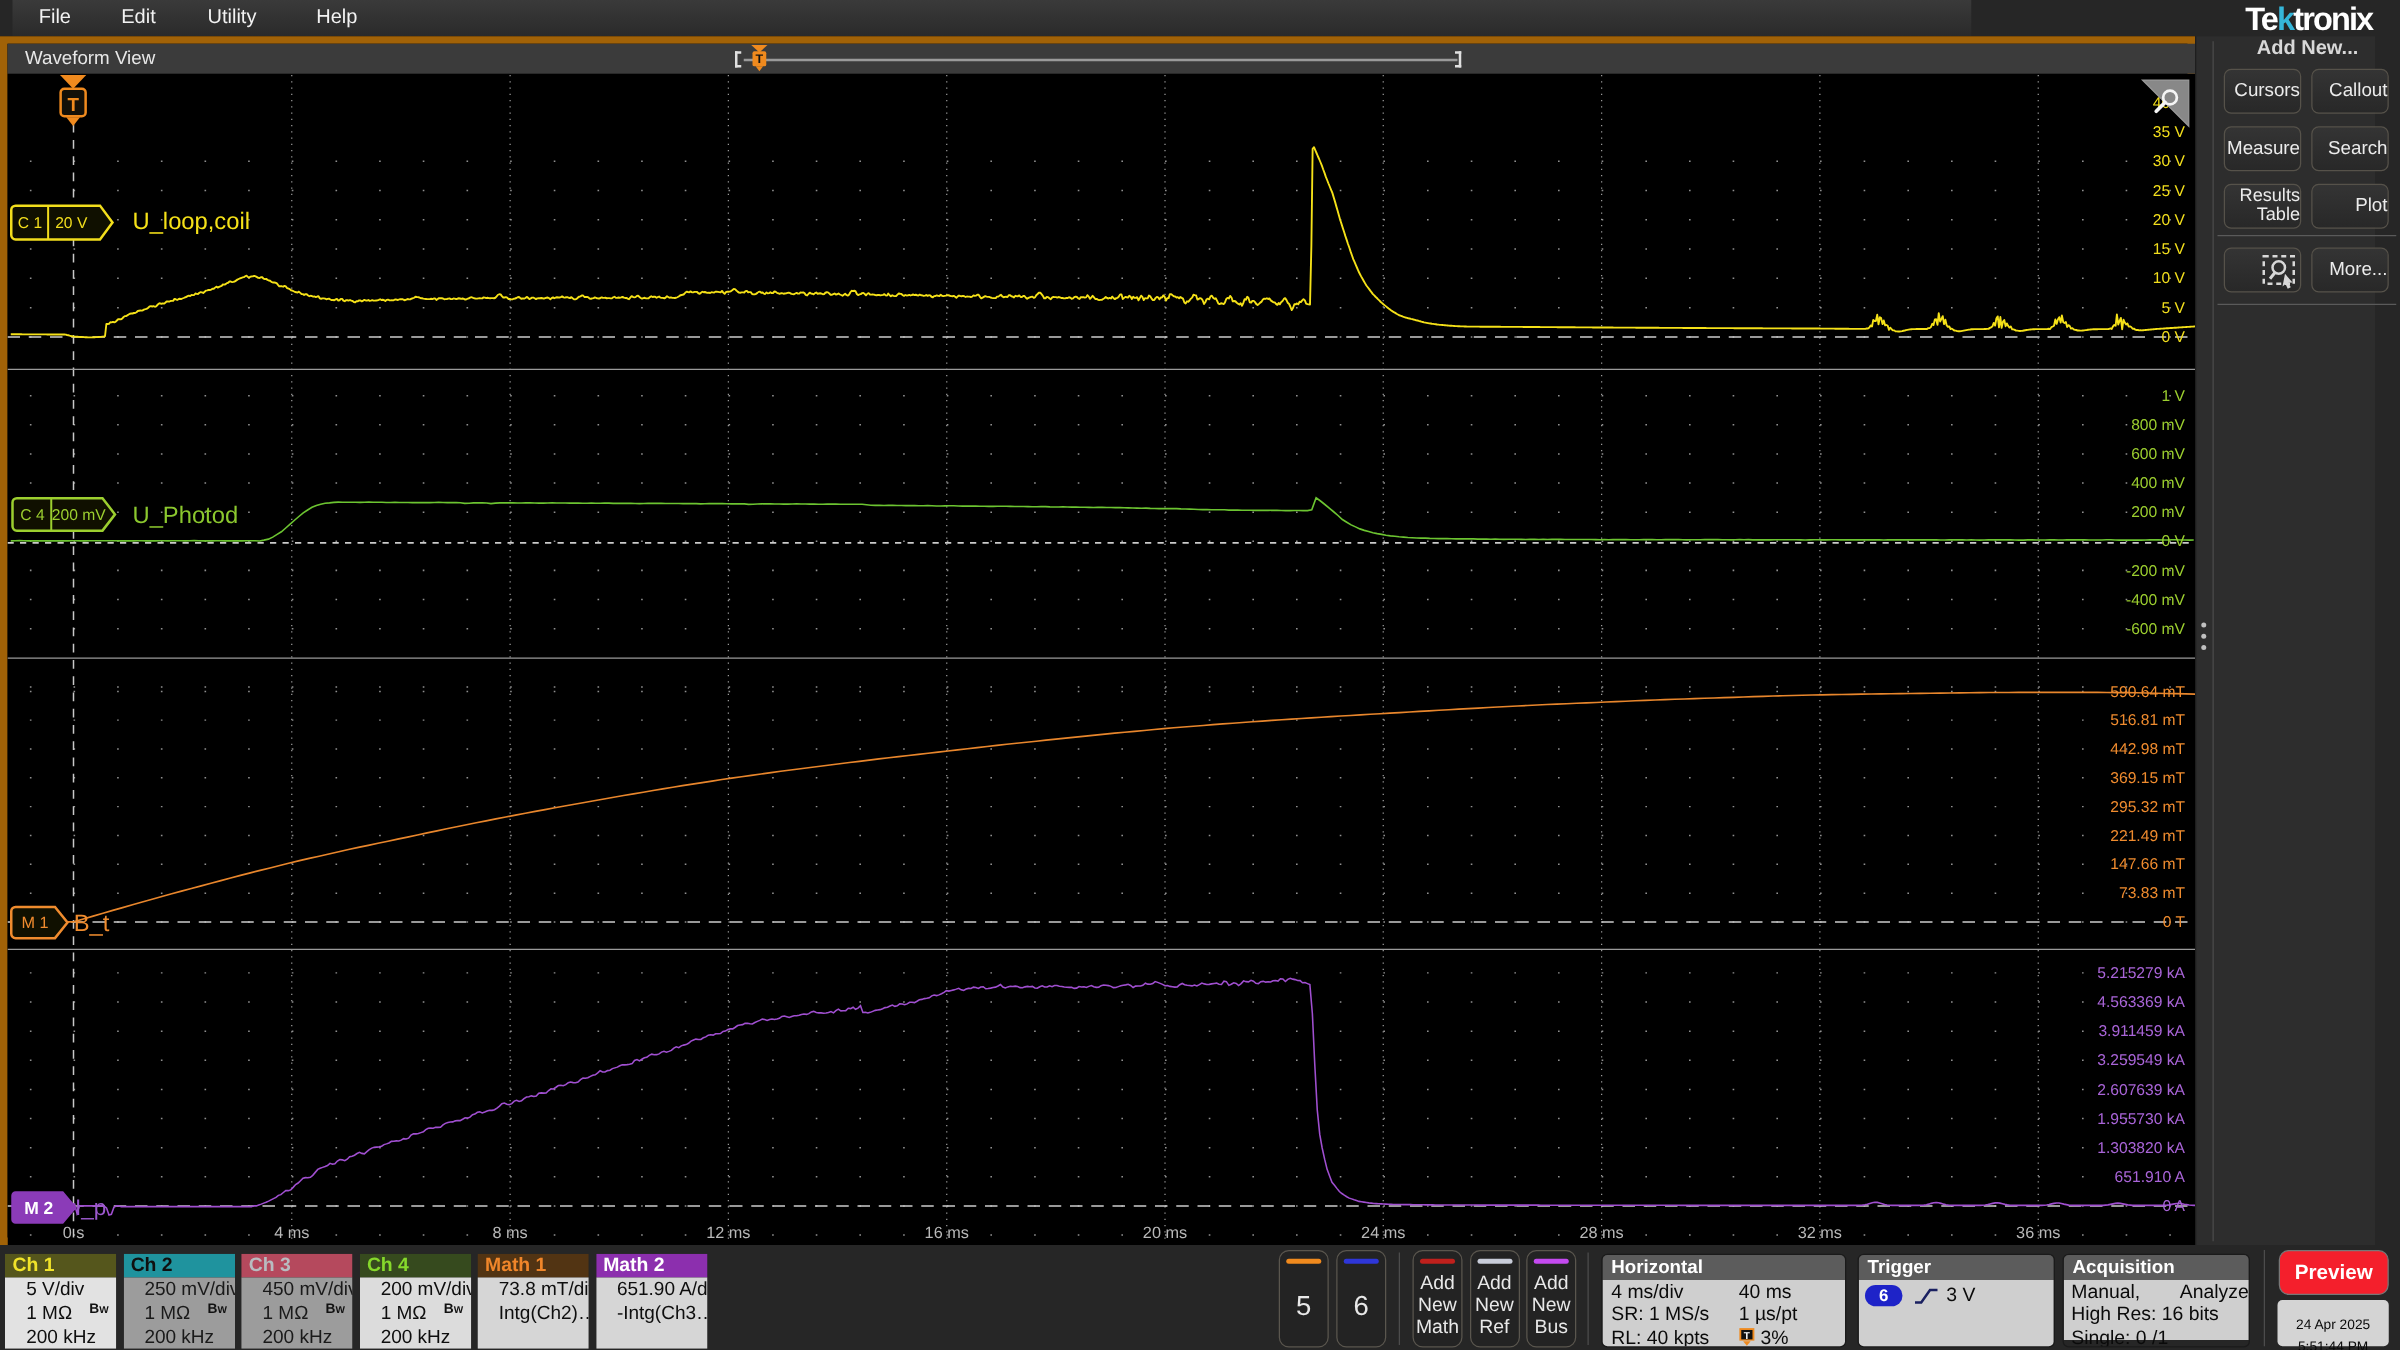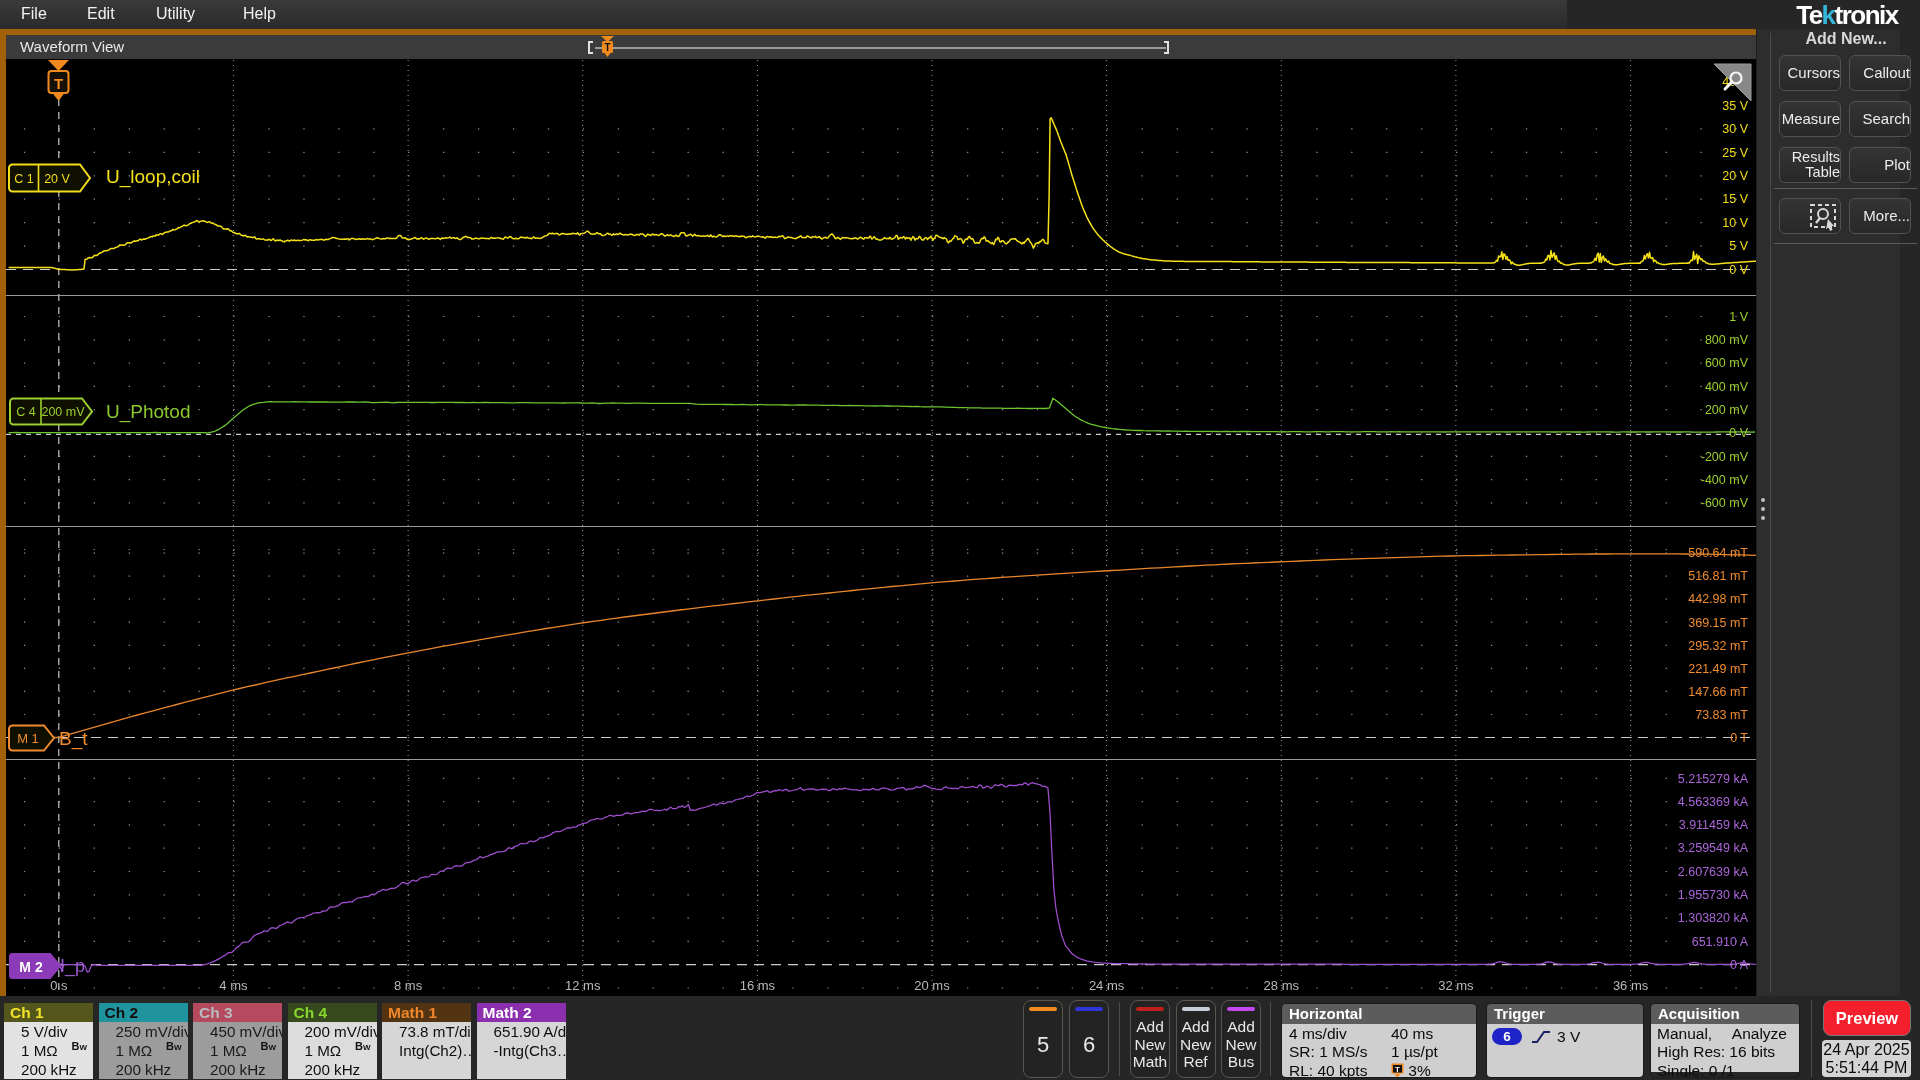--- a/index.html
+++ b/index.html
@@ -1,15 +1,15 @@
 <!DOCTYPE html>
 <html><head><meta charset="utf-8"><title>scope</title><style>
 *{margin:0;padding:0;box-sizing:border-box}
 html,body{width:1920px;height:1080px;overflow:hidden;background:#262626;font-family:"Liberation Sans",sans-serif}
-#menubar{position:absolute;left:0;top:0;width:1567px;height:29px;background:linear-gradient(#3a3a3a,#2a2a2a)}
+#menubar{position:absolute;left:10px;top:0;width:1567px;height:29px;background:linear-gradient(#3a3a3a,#2a2a2a)}
 #menubar span{position:absolute;top:5px;color:#f2f2f2;font-size:16px}
 #logo{position:absolute;left:1782px;top:0px;width:130px;text-align:center;color:#fff;
  font-size:26px;font-weight:bold;letter-spacing:-1.5px}
 #logo i{color:#35b6d9;font-style:normal}
 #wframe{position:absolute;left:0;top:29px;width:1756px;height:967px;background:#000;
  border:6px solid #a16207}
 #wtitle{position:absolute;left:0;top:0;width:1750px;height:24px;background:#3b3b3b;color:#e8e8e8;
  font-size:15px;line-height:24px;padding-left:14px}
 #plot{position:absolute;left:0;top:24px;width:1750px;height:937px}
 .brk{position:absolute;top:6px;width:5px;height:13px;border:2px solid #e0e0e0}
@@ -32,21 +32,21 @@
 .bw small{font-size:8px}
 .sqb{position:absolute;top:4px;width:40px;height:78px;background:#232323;border:1px solid #5a564e;border-radius:8px;color:#e8e8e8;text-align:center}
 .sqb .bar{position:absolute;left:5px;right:5px;top:6px;height:3.5px;border-radius:2px}
 .vdiv{position:absolute;top:6px;width:1px;height:74px;background:#4c4c4c}
 .pan{position:absolute;top:7px;border-radius:5px;overflow:hidden;border:1px solid #1a1a1a}
 .pan .ph{height:19.5px;background:#5c5c5c;color:#fff;font-size:15px;font-weight:bold;line-height:19px;padding-left:7px}
 .pan .pb{background:#cfcfcf;color:#0a0a0a;font-size:15.5px;position:relative}
 #preview{position:absolute;left:1823px;top:4px;width:88px;height:36px;background:#f41f2c;border-radius:8px;
  border:1px solid #777;color:#fff;font-weight:bold;font-size:16.5px;text-align:center;line-height:34px}
 #dtbox{position:absolute;left:1822px;top:44px;width:89px;height:37px;background:#d4d4d4;border-radius:4px;
- color:#0a0a0a;font-size:16px;text-align:center;line-height:18px;padding-top:1px}
+ color:#0a0a0a;font-size:11px;text-align:center;line-height:18px;padding-top:11px}
 .dots3{position:absolute;left:1759px;top:498px;width:7px;height:26px}
 .dots3 b{position:absolute;left:2px;width:4px;height:4px;border-radius:50%;background:#c0c0c0}
 </style></head><body>
 <div id="menubar">
     <span style="left:21px">File</span>
     <span style="left:87px">Edit</span>
     <span style="left:156px">Utility</span>
     <span style="left:243px">Help</span>
   </div>
 <div id="logo">Te<i>k</i>tronix</div>
@@ -252,17 +252,17 @@
       <div class="pb" style="height:55.5px">
         <div style="position:absolute;left:5px;top:4px;width:30px;height:17px;background:#1e23c8;border-radius:9px;color:#fff;font-size:13.5px;font-weight:bold;text-align:center;line-height:17px">6</div>
         <svg width="20" height="16" viewBox="0 0 20 16" style="position:absolute;left:44px;top:5px">
           <path d="M1 13 h5 l7 -10 h6" stroke="#1a2060" stroke-width="2" fill="none"></path>
         </svg>
         <div style="position:absolute;left:70px;top:4px">3 V</div>
       </div>
     </div>
     <div class="pan" style="left:1650px;width:150px;height:75px">
       <div class="ph">Acquisition</div>
-      <div class="pb" style="height:48px;padding:1px 12px 0 6px;line-height:18.5px"><span>Manual,</span><span style="float:right">Analyze</span><br>High Res: 16 bits<br>Single: 0 /1</div>
+      <div class="pb" style="height:48px;padding:1px 0 0 6px;line-height:18.5px"><span>Manual,</span><span style="float:right">Analyze</span><br>High Res: 16 bits<br>Single: 0 /1</div>
     </div>
     <div class="vdiv" style="left:1811px;top:4px;height:77px"></div>
     <div id="preview">Preview</div>
     <div id="dtbox">24 Apr 2025<br>5:51:44 PM</div>
   </div>
 </body></html>

